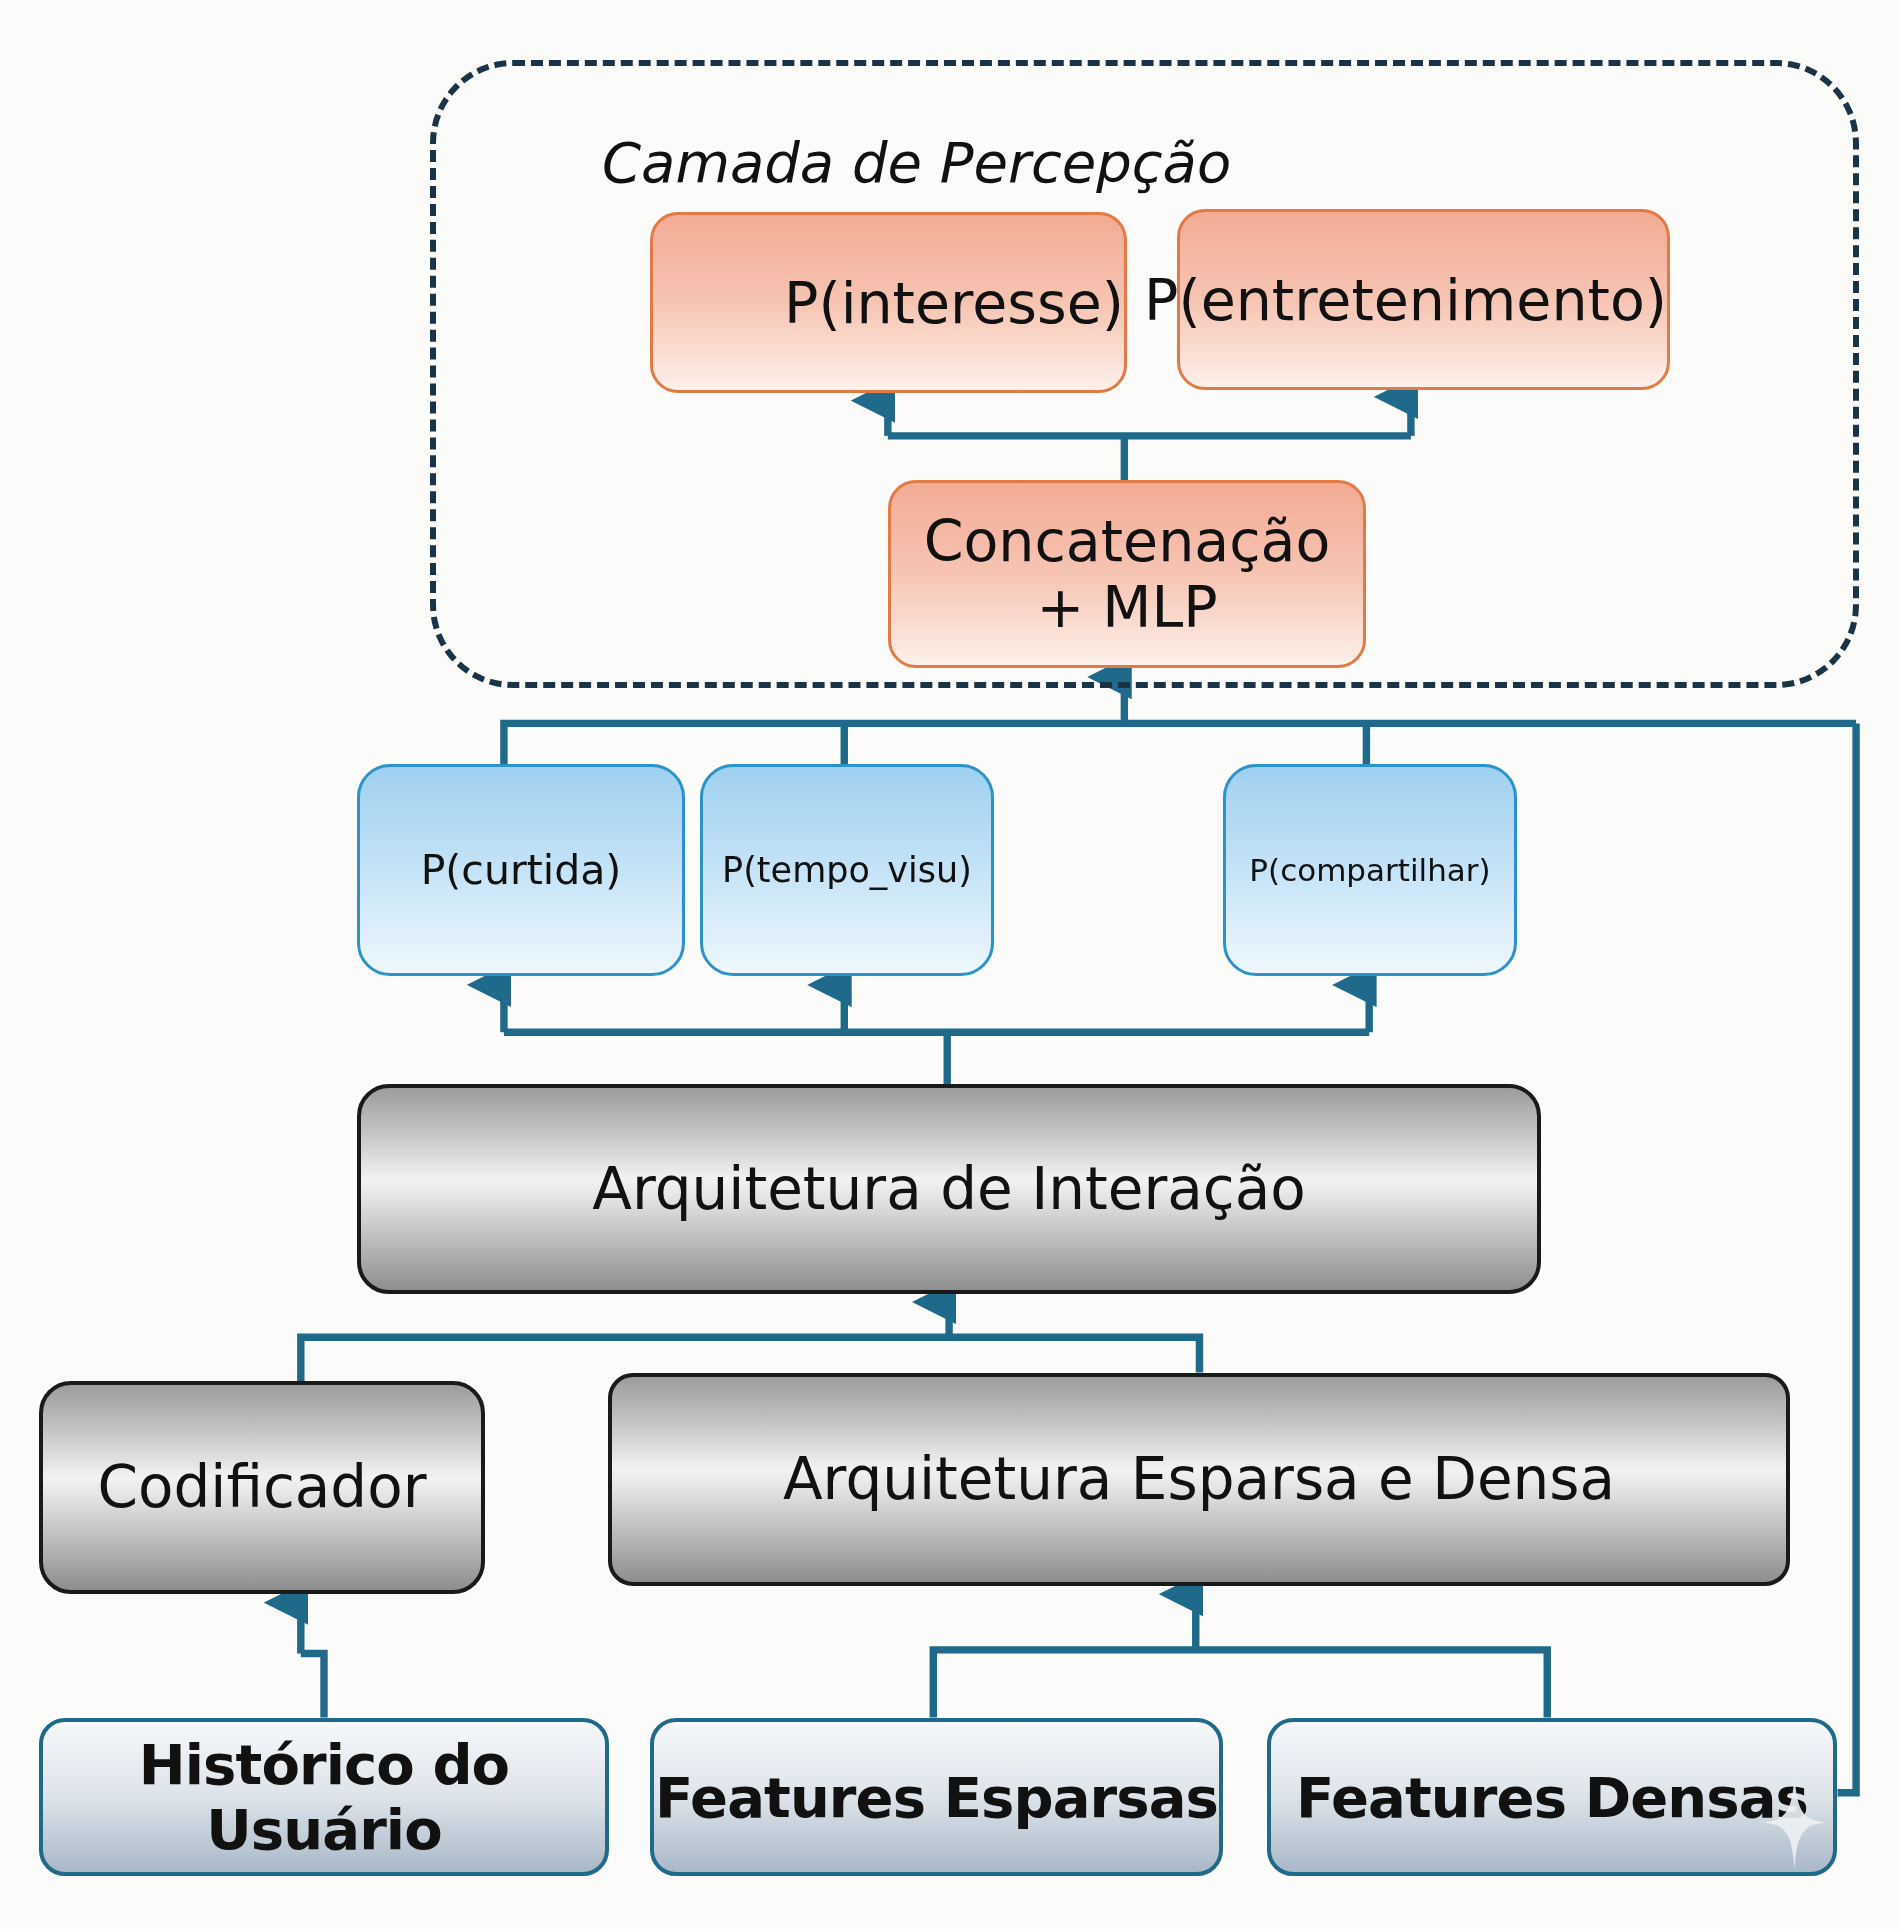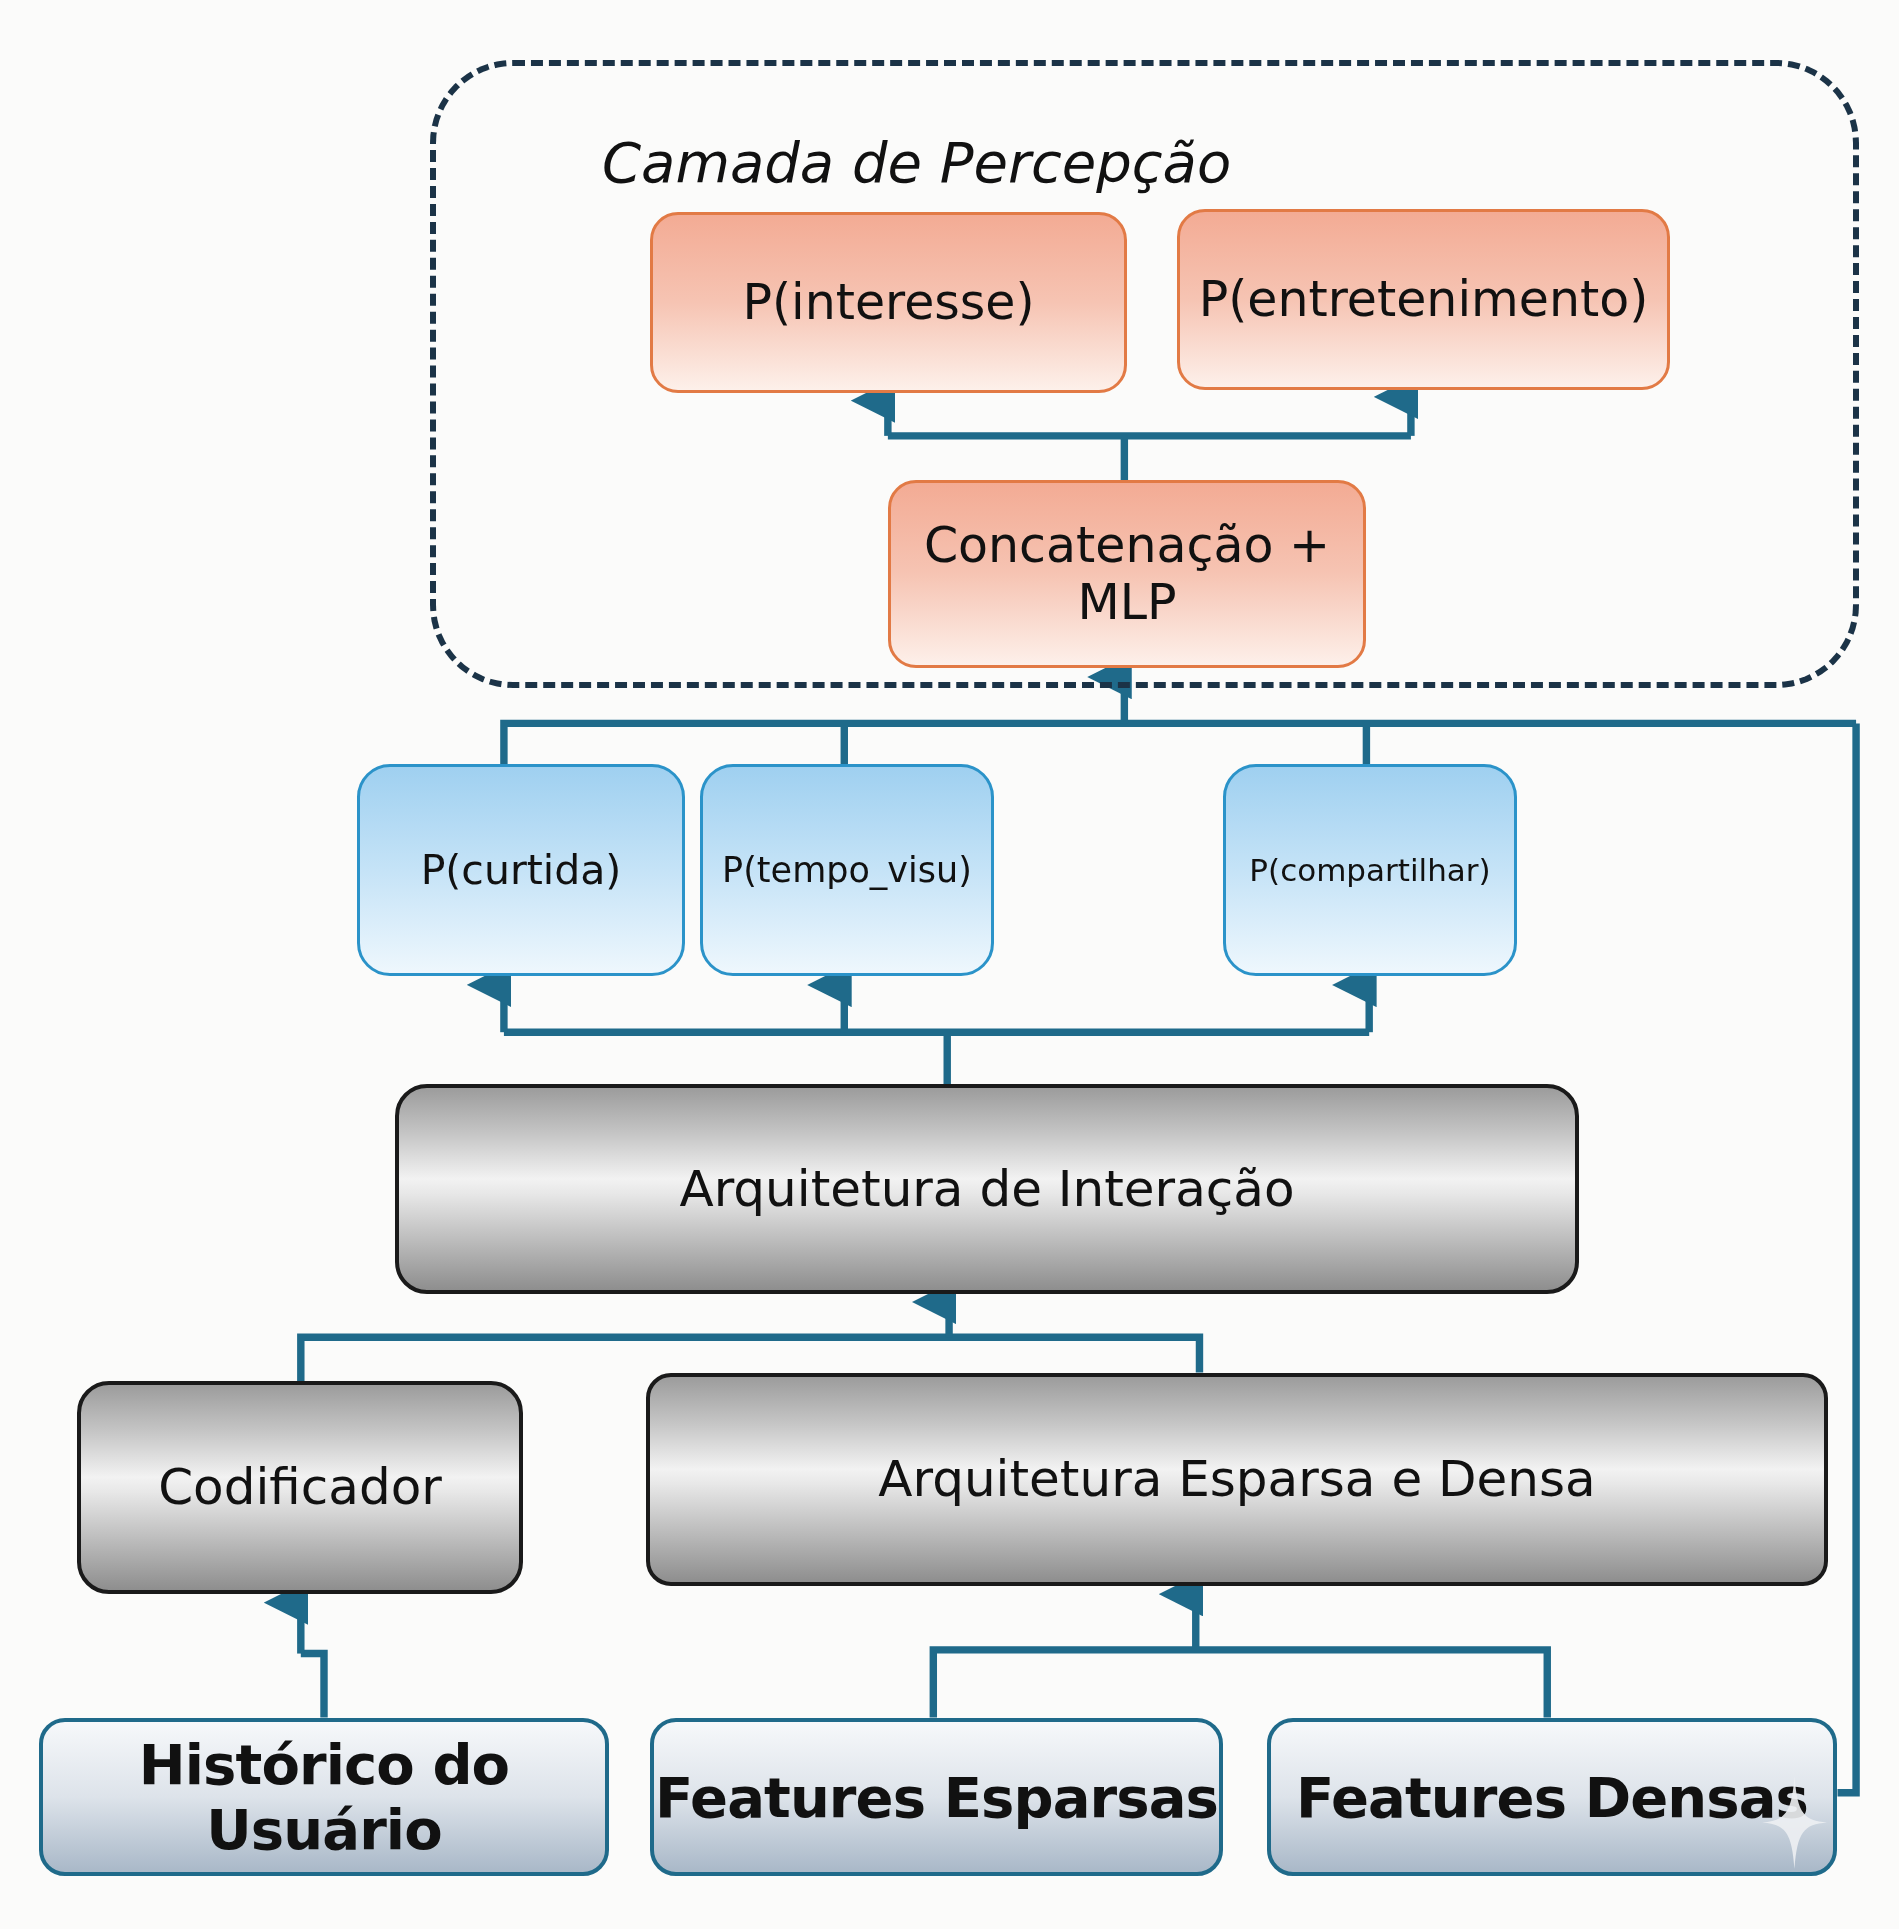--- a/index.html
+++ b/index.html
@@ -2,27 +2,27 @@
 <html style="font-size:15px"><head>
 <meta charset="utf-8">
 <style>
   html, body { margin:0; padding:0; }
   body { width:1900px; height:1929px; background:#fbfbfa; position:relative; overflow:hidden;
          font-family:"DejaVu Sans", "Liberation Sans", sans-serif; }
   #wires { position:absolute; left:0; top:0; width:1900px; height:1929px; }
   .box { position:absolute; box-sizing:border-box; display:flex; align-items:center; justify-content:center;
          text-align:center; color:#111; }
   .orange { border:3.7px solid #e27a45; border-radius:28px;
-            background:linear-gradient(to bottom, #f3ab94 0%, #f6c4b3 50%, #fdf0ea 100%); font-size:49px; }
+            background:linear-gradient(to bottom, #f3ab94 0%, #f6c4b3 50%, #fdf0ea 100%); font-size:57px;justify-content:flex-end; }
   .blue { border:3.7px solid #2b93c9; border-radius:33px;
           background:linear-gradient(to bottom, #9fd0f0 0%, #c5e3f7 50%, #eef7fd 100%); font-size:41px; }
   .blue.small { font-size:35px; }
   .gray { border:4.6px solid #1a1a1a; border-radius:32px;
           background:linear-gradient(to bottom, #9c9c9c 0%, #c4c4c4 22%, #f2f2f2 45%, #e8e8e8 52%, #bdbdbd 75%, #8e8e8e 100%);
-          font-size:50px; line-height:1.45;margin-left:38px; }
+          font-size:58px; line-height:1.45; }
   .input { border:4.6px solid #1f6a8a; border-radius:26px;
            background:linear-gradient(to bottom, #f6f8fa 0%, #dde3ea 50%, #a9b8c8 100%);
            font-size:56px; font-weight:bold; letter-spacing:-0.9px; }
   .dashed { position:absolute; left:430px; top:60px; width:1429px; height:628px; box-sizing:border-box;
             border:6.5px dashed #1b3347; border-radius:83px; }
   .title { position:absolute; left:602px; top:130px; font-size:56px; font-style:italic; color:#111; }
   .sparkle { position:absolute; left:1762px; top:1776px; width:65px; height:93px; opacity:0.9; }
 </style>
 </head>
 <body>

